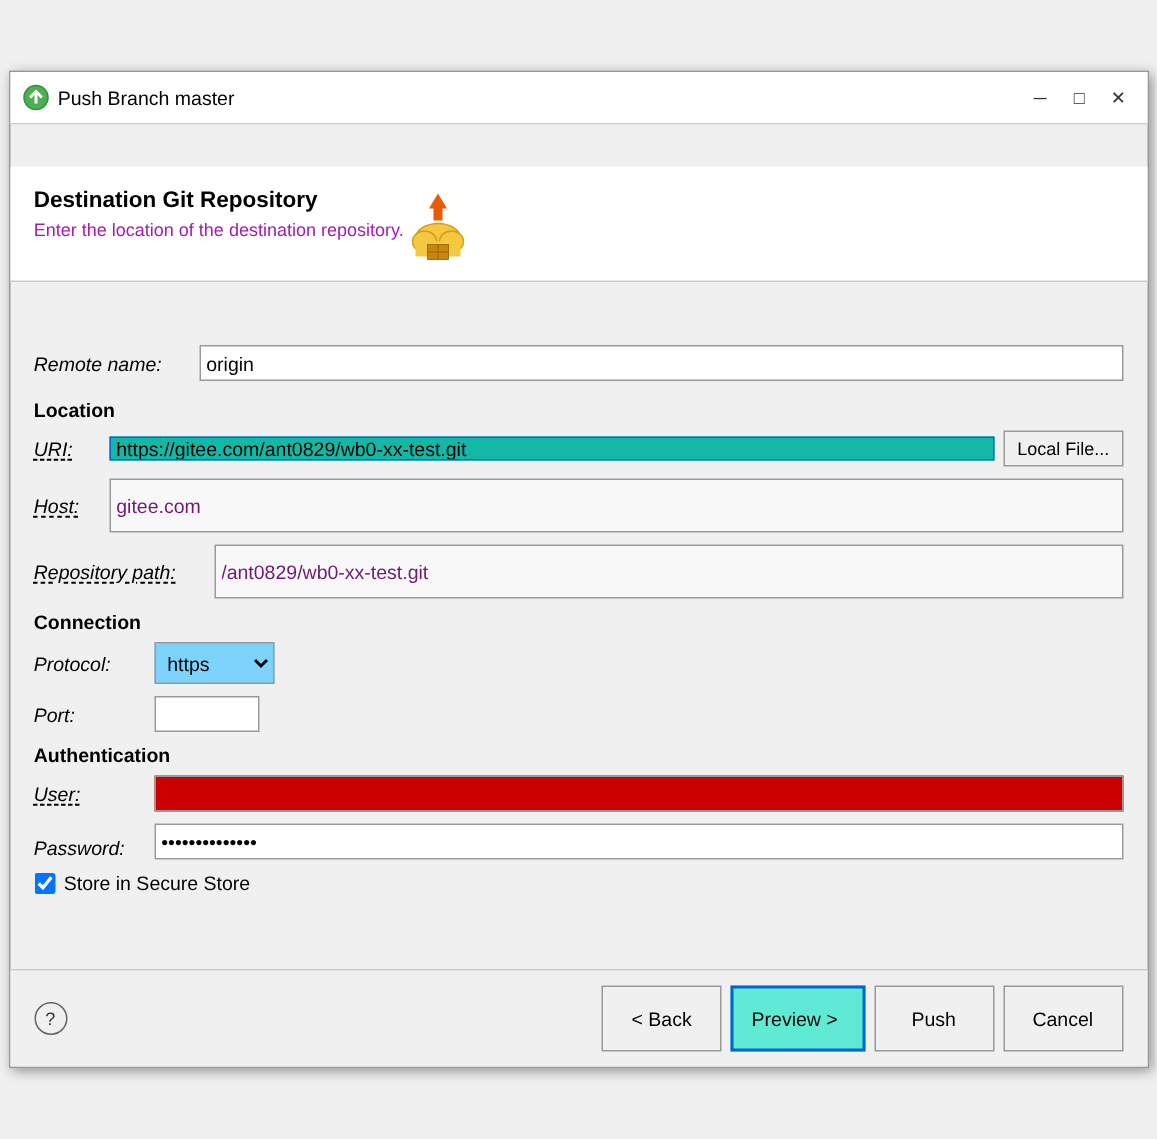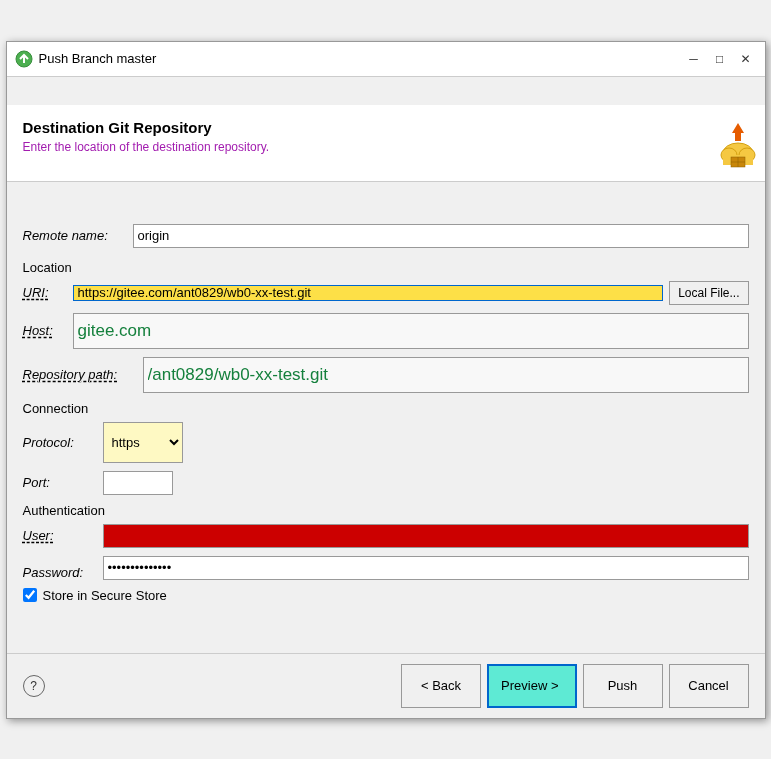--- a/index.html
+++ b/index.html
@@ -57,21 +57,21 @@
       font-size: 12px;
       color: #333;
     }
 
     .header-section {
       background: #fff;
       padding: 14px 4px 12px 16px;
       border-bottom: 1px solid #ccc;
       display: flex;
       align-items: flex-start;
-      justify-content: space-between;
+      justify-content: flex-start;
     }
     .header-text h2 {
       font-size: 15px;
       font-weight: bold;
       margin-bottom: 4px;
     }
     .header-text p {
       font-size: 12px;
       color: #a21caf;
     }
@@ -100,42 +100,42 @@
       height: 24px;
       border: 1px solid #999;
       background: #fff;
       padding: 2px 4px;
       font-size: 13px;
       outline: none;
     }
 
     .section-label {
       font-size: 13px;
-      font-weight: normal;
+      font-weight: bold;
       color: #000;
       margin-bottom: 6px;
       margin-top: 4px;
     }
 
     .uri-row {
       display: flex;
       align-items: center;
       margin-bottom: 8px;
     }
     .uri-label {
       min-width: 50px;
       text-decoration: underline;
       text-decoration-style: dashed;
       text-underline-offset: 2px;
     }
     .uri-input {
       flex: 1;
       height: 16px;
       border: 1px solid #0066cc;
-      background: #fde047;
+      background: #14b8a6;
       padding: 2px 4px;
       font-size: 13px;
       outline: none;
     }
     .local-file-btn {
       margin-left: 6px;
       height: 24px;
       padding: 0 8px;
       background: #f0f0f0;
       border: 1px solid #999;
@@ -160,40 +160,40 @@
       text-decoration: underline;
       text-decoration-style: dashed;
       text-underline-offset: 2px;
     }
     .host-input, .repo-input {
       flex: 1;
       height: 36px;
       border: 1px solid #999;
       background: #f8f8f8;
       padding: 2px 4px;
-      font-size: 17px;
+      font-size: 13px;
       outline: none;
-      color: #15803d;
+      color: #701a75;
     }
 
     .connection-section {
       margin-top: 8px;
     }
     .protocol-row {
       display: flex;
       align-items: center;
       margin-bottom: 8px;
     }
     .protocol-label {
       min-width: 80px;
     }
     .protocol-select {
-      height: 41px;
-      border: 1px solid #999;
-      background: #fef9c3;
+      height: 28px;
+      border: 1px solid #999;
+      background: #7dd3fc;
       padding: 0 4px;
       font-size: 13px;
       cursor: pointer;
       min-width: 80px;
     }
     .port-row {
       display: flex;
       align-items: center;
       margin-bottom: 8px;
     }

